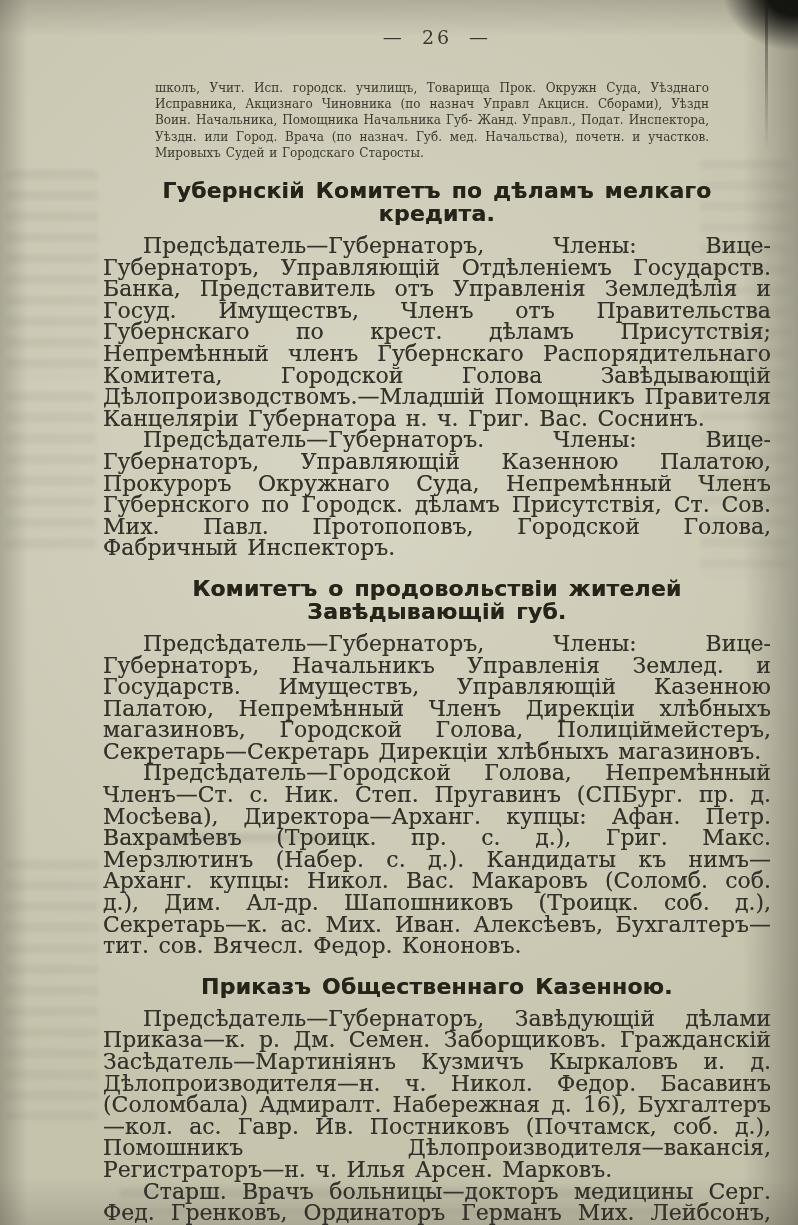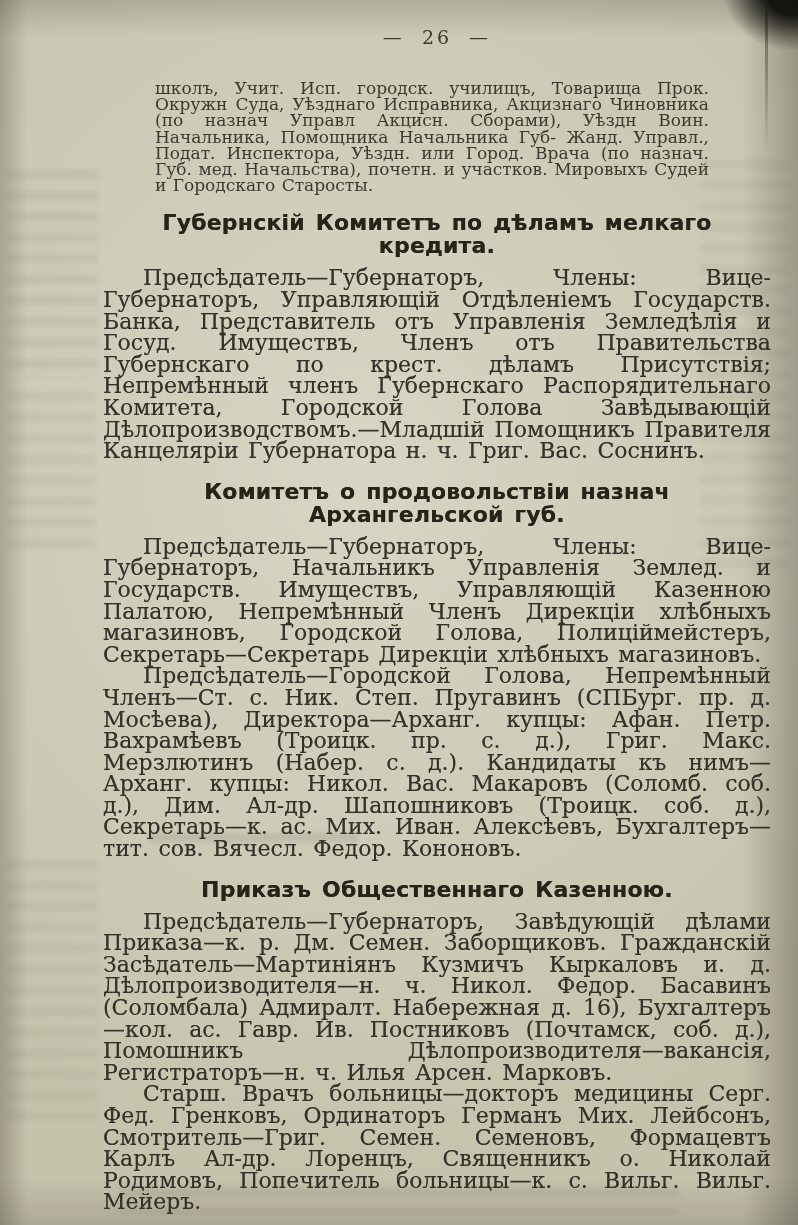--- a/index.html
+++ b/index.html
@@ -49,21 +49,21 @@
   .page-number {
     margin-top: 26px;
     text-align: center;
     font-size: 19px;
     letter-spacing: 3px;
     color: #3a372e;
     word-spacing: 8px;
   }
   .small-print {
     margin: 32px 62px 4px 52px;
-    font-size: 17px;
+    font-size: 12px;
     line-height: 16.2px;
     text-align: justify;
     word-spacing: 1px;
     color: #3c392f;
   }
   .sect-heading {
     font-family: "DejaVu Sans", sans-serif;
     font-weight: bold;
     font-size: 22px;
     line-height: 23px;
@@ -104,24 +104,25 @@
     <div class="page-number">— 26 —</div>
 
     <p class="small-print">школъ, Учит. Исп. городск. училищъ, Товарища Прок. Окружн Суда, Уѣзднаго Исправника, Акцизнаго Чиновника (по назнач Управл Акцисн. Сборами), Уѣздн Воин. Начальника, Помощника Начальника Губ- Жанд. Управл., Подат. Инспектора, Уѣздн. или Город. Врача (по назнач. Губ. мед. Начальства), почетн. и участков. Мировыхъ Судей и Городскаго Старосты.</p>
 
     <section>
       <h2 class="sect-heading">Губернскій Комитетъ по дѣламъ мелкаго кредита.</h2>
       <p class="sect-body">Предсѣдатель—Губернаторъ, Члены: Вице-Губернаторъ, Управляющій Отдѣленіемъ Государств. Банка, Представитель отъ Управленія Земледѣлія и Госуд. Имуществъ, Членъ отъ Правительства Губернскаго по крест. дѣламъ Присутствія; Непремѣнный членъ Губернскаго Распорядительнаго Комитета, Городской Голова Завѣдывающій Дѣлопроизводствомъ.—Младшій Помощникъ Правителя Канцеляріи Губернатора н. ч. Григ. Вас. Соснинъ.</p>
     </section>
 
     <section>
+      <p class="sect-body">Предсѣдатель—Губернаторъ. Члены: Вице-Губернаторъ, Управляющій Казенною Палатою, Прокуроръ Окружнаго Суда, Непремѣнный Членъ Губернского по Городск. дѣламъ Присутствія, Ст. Сов. Мих. Павл. Протопоповъ, Городской Голова, Фабричный Инспекторъ.</p>
     </section>
 
     <section>
-      <h2 class="sect-heading">Комитетъ о продовольствіи назнач Архангельской губ.</h2>
+      <h2 class="sect-heading">Комитетъ о продовольствіи жителей Завѣдывающій губ.</h2>
       <p class="sect-body">Предсѣдатель—Губернаторъ, Члены: Вице-Губернаторъ, Начальникъ Управленія Землед. и Государств. Имуществъ, Управляющій Казенною Палатою, Непремѣнный Членъ Дирекціи хлѣбныхъ магазиновъ, Городской Голова, Полиціймейстеръ, Секретарь—Секретарь Дирекціи хлѣбныхъ магазиновъ.</p>
     </section>
 
     <section>
       <p class="sect-body">Предсѣдатель—Городской Голова, Непремѣнный Членъ—Ст. с. Ник. Степ. Пругавинъ (СПБург. пр. д. Мосѣева), Директора—Арханг. купцы: Афан. Петр. Вахрамѣевъ (Троицк. пр. с. д.), Григ. Макс. Мерзлютинъ (Набер. с. д.). Кандидаты къ нимъ—Арханг. купцы: Никол. Вас. Макаровъ (Соломб. соб. д.), Дим. Ал-др. Шапошниковъ (Троицк. соб. д.), Секретарь—к. ас. Мих. Иван. Алексѣевъ, Бухгалтеръ—тит. сов. Вячесл. Федор. Кононовъ.</p>
     </section>
 
     <section>
       <h2 class="sect-heading">Приказъ Общественнаго Казенною.</h2>
       <p class="sect-body">Предсѣдатель—Губернаторъ, Завѣдующій дѣлами Приказа—к. р. Дм. Семен. Заборщиковъ. Гражданскій Засѣдатель—Мартиніянъ Кузмичъ Кыркаловъ и. д. Дѣлопроизводителя—н. ч. Никол. Федор. Басавинъ (Соломбала) Адмиралт. Набережная д. 16), Бухгалтеръ—кол. ас. Гавр. Ив. Постниковъ (Почтамск, соб. д.), Помошникъ Дѣлопроизводителя—вакансія, Регистраторъ—н. ч. Илья Арсен. Марковъ.</p>

